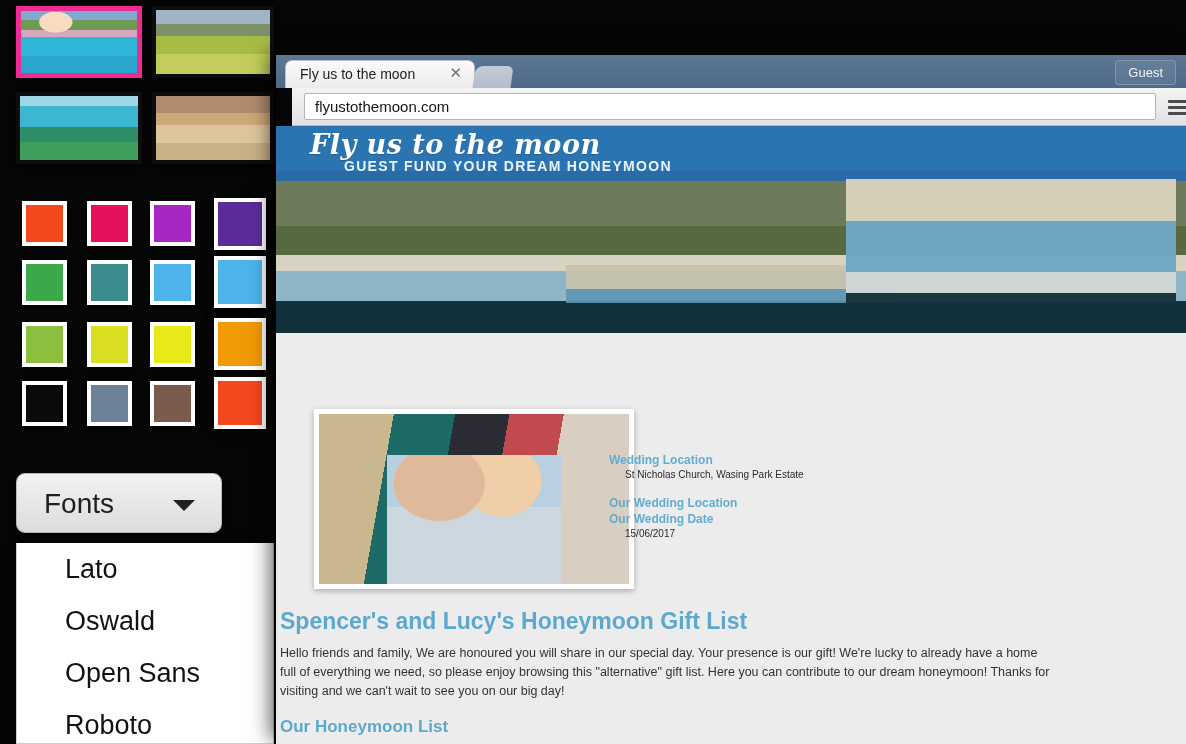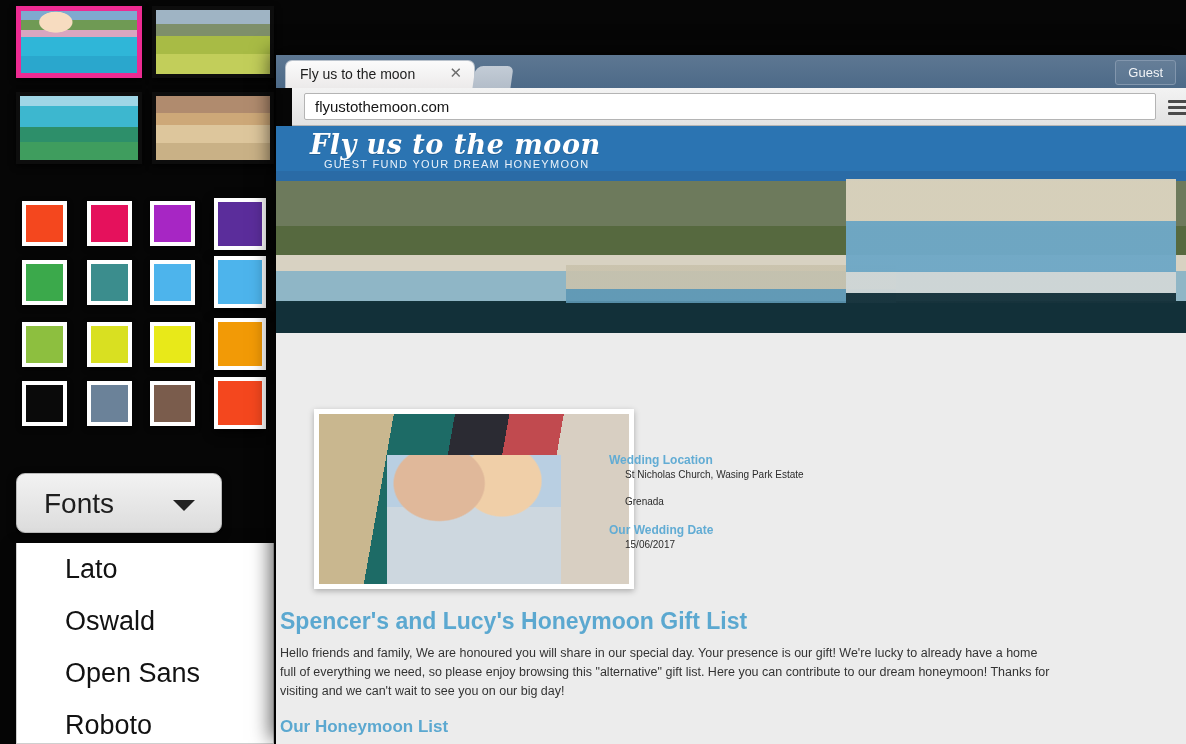--- a/index.html
+++ b/index.html
@@ -80,21 +80,21 @@
   .menu-ic{position:absolute;right:14px;top:12px;width:20px;height:16px;}
   .menu-ic i{position:absolute;left:0;width:20px;height:3px;background:#4a4a4a;border-radius:1px;}
   .menu-ic i:nth-child(1){top:0}.menu-ic i:nth-child(2){top:6px}.menu-ic i:nth-child(3){top:12px}
 
   
   .site{position:absolute;left:0;top:71px;width:910px;height:618px;background:#ececec;overflow:hidden;}
   .brandbar{position:absolute;left:0;top:0;width:910px;height:45px;background:#2b74b2;}
   .brand-script{position:absolute;left:34px;top:3px;font-family:"DejaVu Serif",serif;
     font-style:italic;font-weight:bold;font-size:27px;color:#fff;letter-spacing:.5px;
     text-shadow:0 1px 0 rgba(0,0,0,.18);}
-  .brand-sub{position:absolute;left:48px;top:32px;font-size:11px;font-weight:normal;color:#eaf2fa;letter-spacing:1.3px;}
+  .brand-sub{position:absolute;left:68px;top:32px;font-size:14px;font-weight:bold;color:#eaf2fa;letter-spacing:1.3px;}
 
   .hero{position:absolute;left:0;top:45px;width:910px;height:162px;overflow:hidden;
     background:linear-gradient(#2a6ba6 0 6%, #6d7a5c 6% 34%, #56693f 34% 52%, #d8d2c2 52% 62%, #8fb6c6 62% 80%, #13323a 80% 100%);}
   .hero .hut{position:absolute;right:10px;top:8px;width:330px;height:150px;
     background:linear-gradient(#d9d2bd 0 28%, #6fa8c6 28% 62%, #cfd6d6 62% 76%, #17333c 76% 100%);opacity:.97;}
   .hero .hut2{position:absolute;left:290px;bottom:16px;width:330px;height:52px;
     background:linear-gradient(#c9c2ac 0 46%, #5d97b4 46% 100%);opacity:.9;}
   .hero .water{position:absolute;left:0;bottom:0;width:910px;height:30px;background:#123039;}
 
   .content{position:absolute;left:0;top:207px;width:910px;height:411px;background:#ececec;}
@@ -244,21 +244,21 @@
 
       <div class="content">
 
         <div class="photo">
           <div class="ph"></div>
         </div>
 
         <div class="infos">
           <p class="inf-h">Wedding Location</p>
           <p class="inf-v">St Nicholas Church, Wasing Park Estate</p>
-          <p class="inf-v">Grenada</p>
+          <p class="inf-h">Our Wedding Location</p>
           <p class="inf-h">Our Wedding Date</p>
           <p class="inf-v">15/06/2017</p>
         </div>
 
         <div class="hl">
           <h1 class="h1">Spencer's and Lucy's Honeymoon Gift List</h1>
           <p class="para">Hello friends and family, We are honoured you will share in our special day. Your presence is our gift! We're lucky to already have a home full of everything we need, so please enjoy browsing this "alternative" gift list. Here you can contribute to our dream honeymoon! Thanks for visiting and we can't wait to see you on our big day!</p>
         </div>
 
         <div class="hl" style="top:384px">

